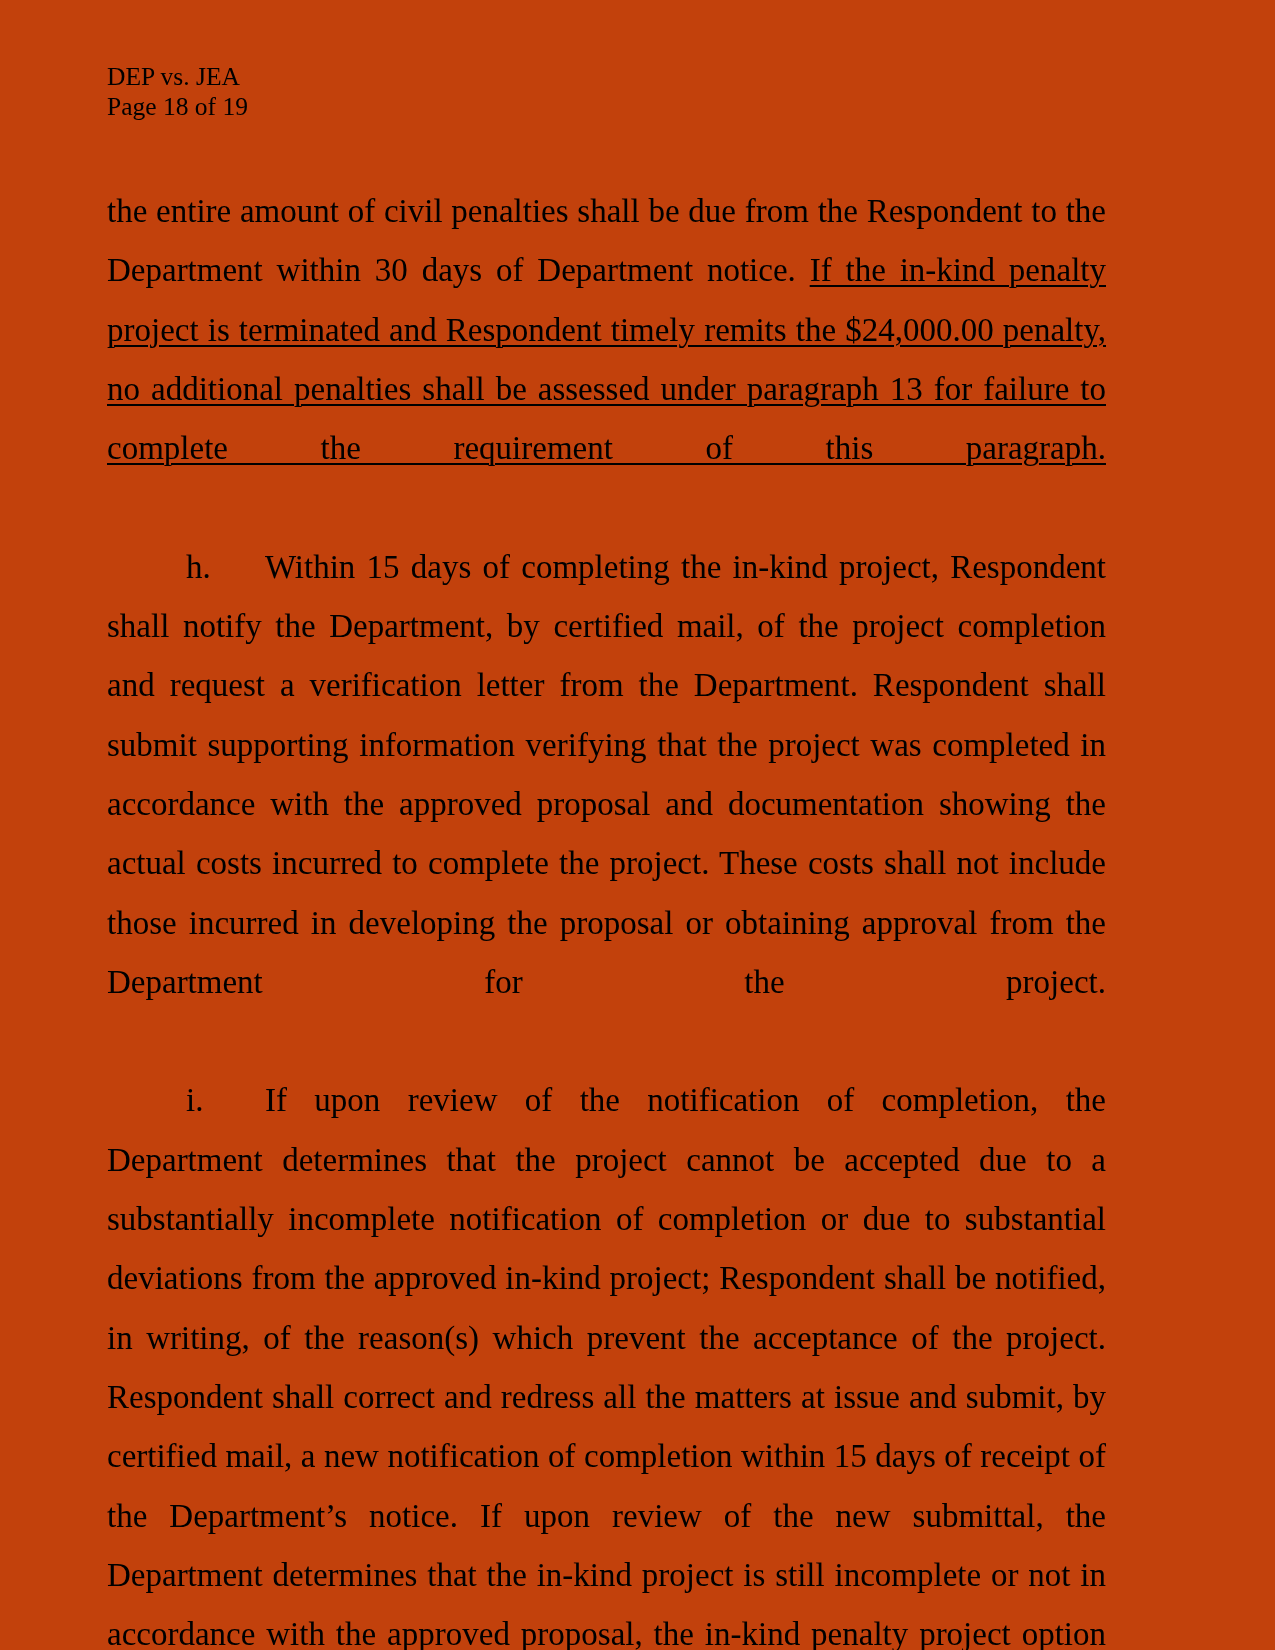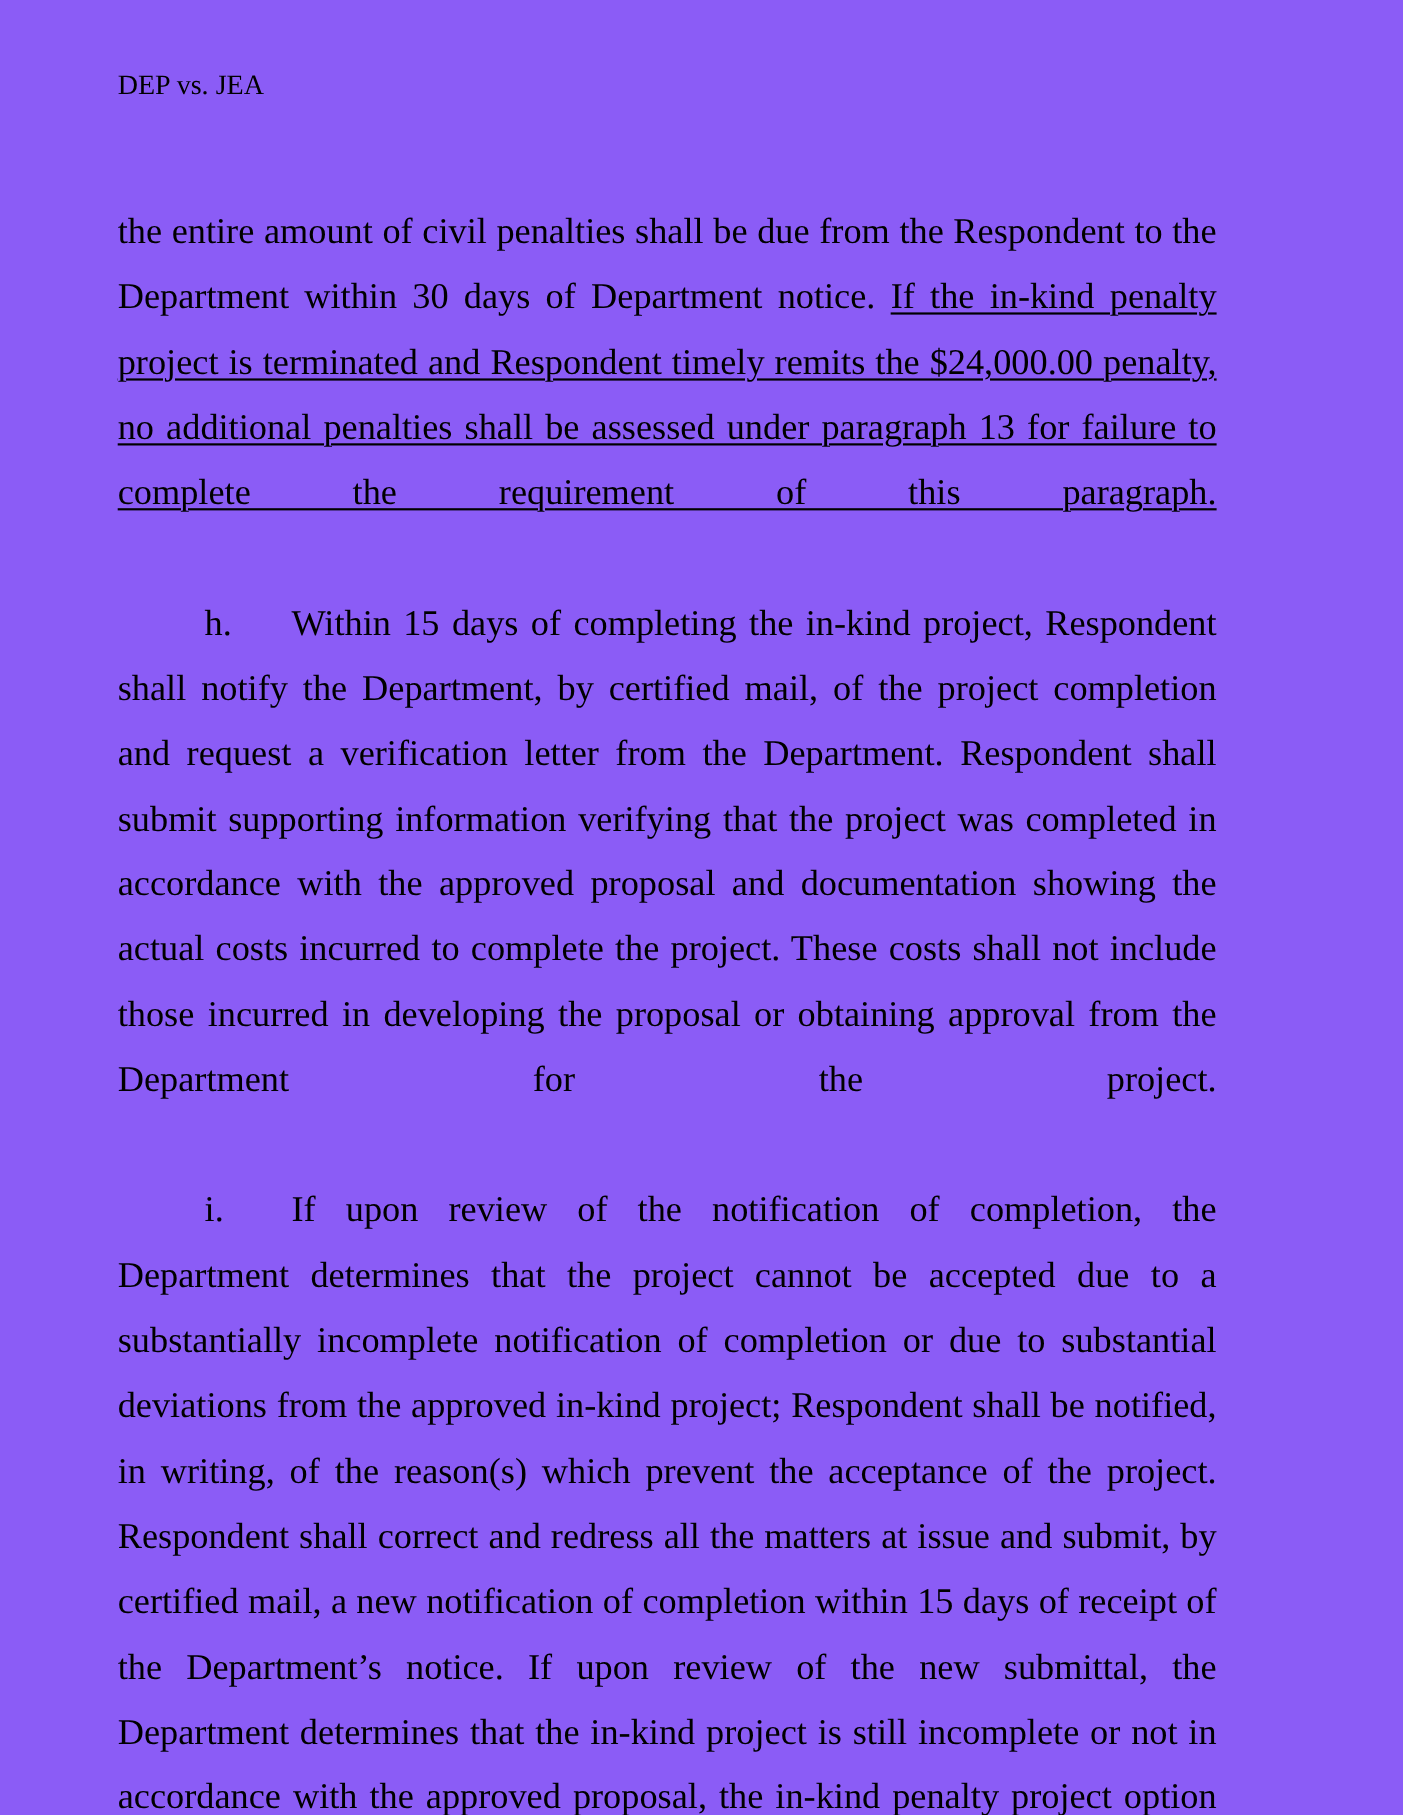--- a/index.html
+++ b/index.html
@@ -4,21 +4,21 @@
 <style>
   html, body {
     margin: 0;
     padding: 0;
     background: #ffffff;
   }
   .page {
     position: relative;
     width: 1275px;
     height: 1650px;
-    background: #8b5cf6;
+    background: #c2410c;
     margin: 0 auto;
     overflow: hidden;
     font-family: "Liberation Serif", "DejaVu Serif", serif;
     color: #000000;
     -webkit-font-smoothing: antialiased;
   }
 
   
   .doc-header {
     position: absolute;
@@ -80,20 +80,21 @@
     display: none;
   }
 </style>
 </head>
 <body>
 
 <div class="page">
 
   <div class="doc-header">
     <span class="hline">DEP vs. JEA</span>
+    <span class="hline">Page 18 of 19</span>
   </div>
 
   <div class="body-text">
 
     <p class="para cont"><span>the entire amount of civil penalties shall be due from the Respondent to the Department within 30 days of Department notice.  </span><u class="ul">If the in-kind penalty project is terminated and Respondent timely remits the $24,000.00 penalty, no additional penalties shall be assessed under paragraph 13 for failure to complete the requirement of this paragraph.</u></p>
 
     <p class="para lettered"><span class="marker">h.</span><span>Within 15 days of completing the in-kind project, Respondent shall notify the Department, by certified mail, of the project completion and request a verification letter from the Department.   Respondent shall submit supporting information verifying that the project was completed in accordance with the approved proposal and documentation showing the actual costs incurred to complete the project.   These costs shall not include those incurred in developing the proposal or obtaining approval from the Department for the project.</span></p>
 
     <p class="para lettered nostretch"><span class="marker">i.</span><span>If upon review of the notification of completion, the Department determines that the project cannot be accepted due to a substantially incomplete notification of completion or due to substantial deviations from the approved in-kind project; Respondent shall be notified, in writing, of the reason(s) which prevent the acceptance of the project.  Respondent shall correct and redress all the matters at issue and submit, by certified mail, a new notification of completion within 15 days of receipt of the Department’s notice.  If upon review of the new submittal, the Department determines that the in-kind project is still incomplete or not in accordance with the approved proposal, the in-kind penalty project option shall be forfeited, and the entire amount of civil penalty shall be due from the Respondent to the Department within 30 days of Department notice.  </span><u class="ul">If the in-kind penalty project is terminated and</u></p>
 

